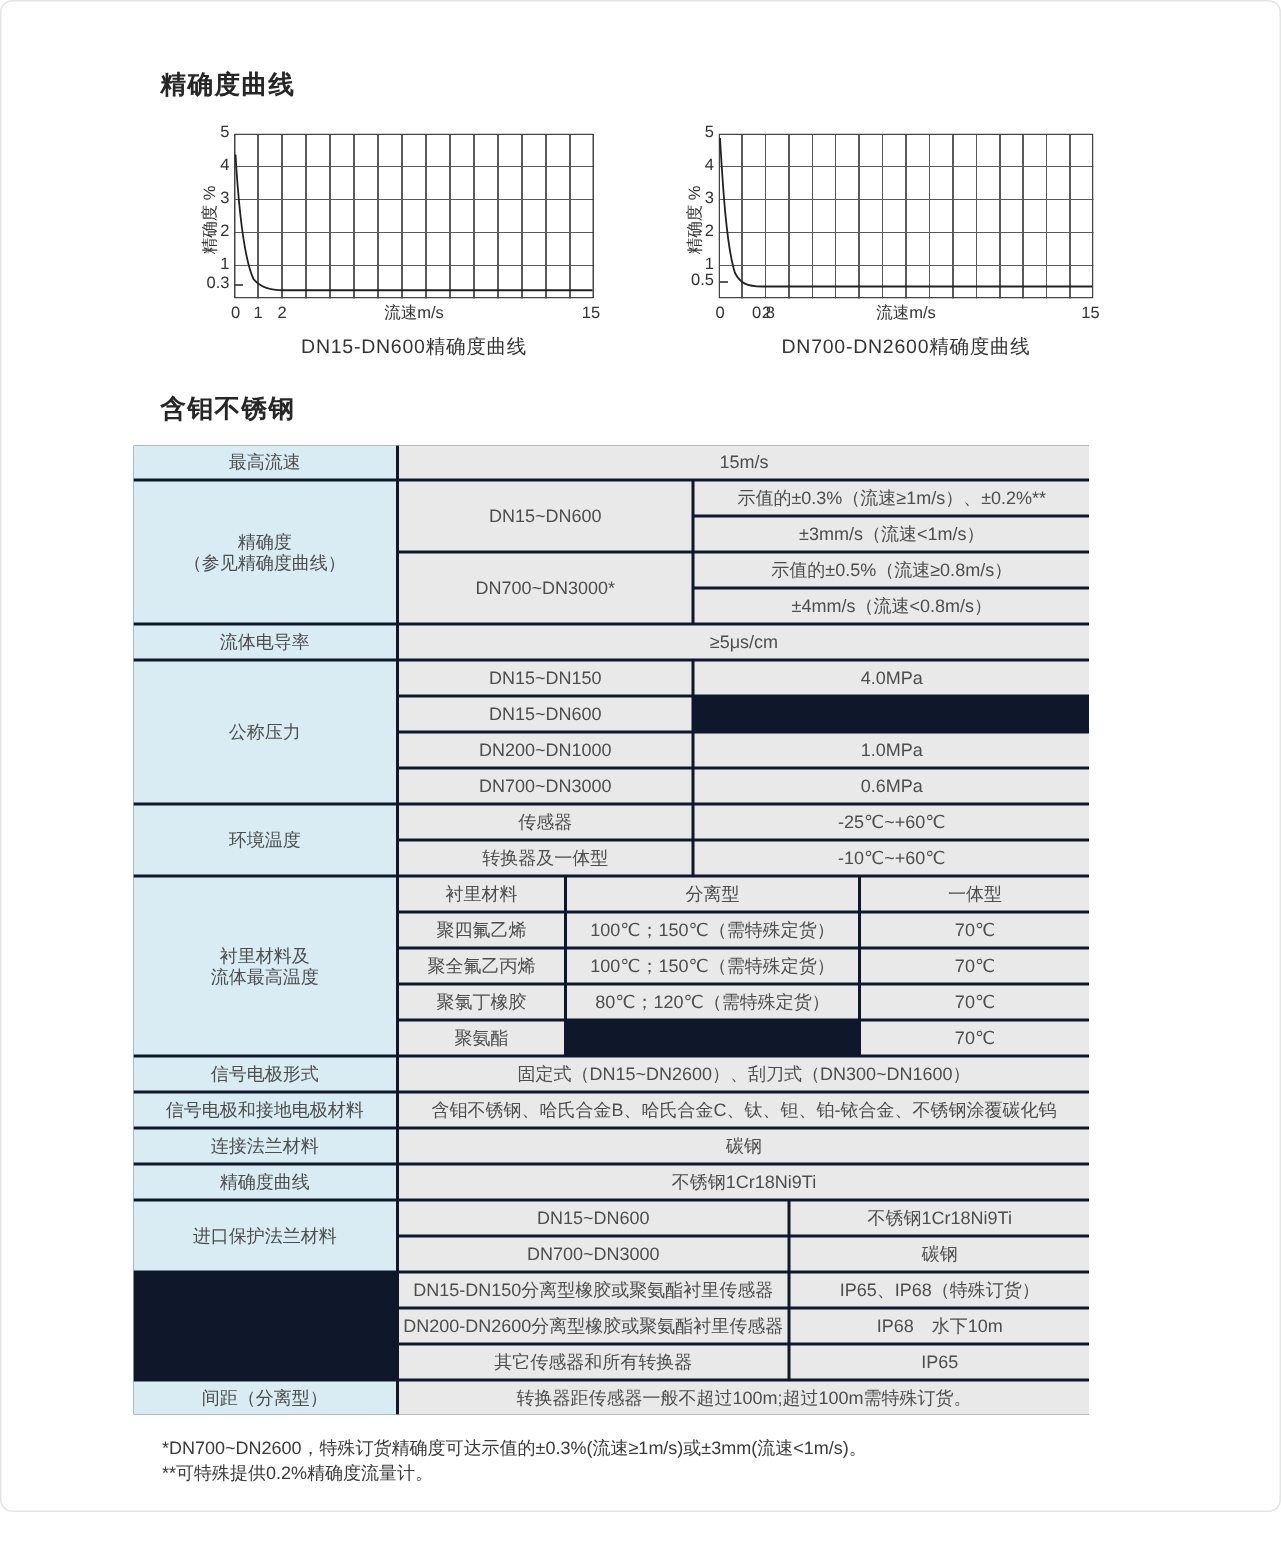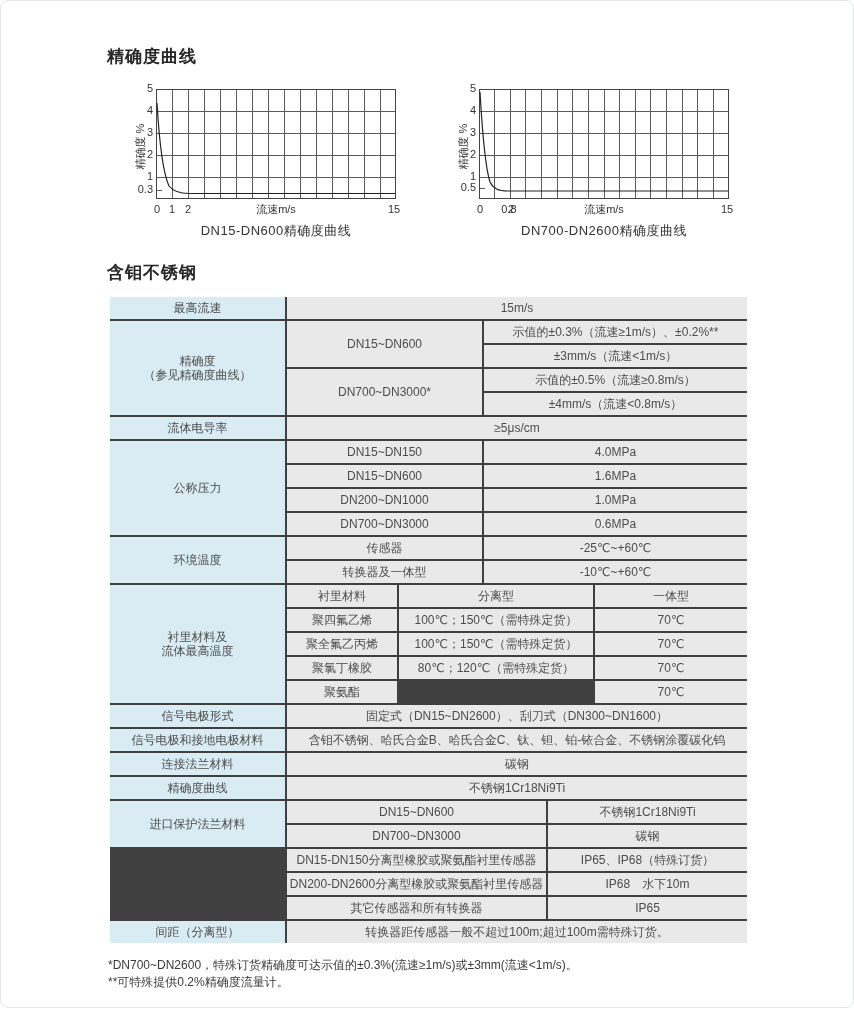--- a/index.html
+++ b/index.html
@@ -23,24 +23,24 @@
   .yticks span{position:absolute;right:0;width:100%;text-align:right;font-size:11px;color:#333;line-height:11px;}
   .plot{position:absolute;left:52px;top:8px;}
   .xticks{position:absolute;top:122px;height:13px;}
   .xticks span{position:absolute;transform:translateX(-50%);font-size:11px;color:#333;line-height:13px;white-space:nowrap;}
   .caption{
     position:absolute;top:141px;transform:translateX(-50%);
     font-size:13px;color:#333;white-space:nowrap;letter-spacing:0.5px;
   }
   
   .spec-table{
-    position:absolute;left:109px;top:296px;
+    position:absolute;left:88px;top:296px;
     display:grid;
     grid-template-columns:175px 110px 83px 62px 45px 152px;
-    grid-auto-rows:22px;gap:2px;background:#404040;
+    grid-auto-rows:22px;gap:2px;background:#0f172a;
   }
   .cell{
     display:flex;align-items:center;justify-content:center;
     font-size:12px;color:#4d4d4d;text-align:center;line-height:1.2;
     padding:0 2px;box-sizing:border-box;overflow:hidden;
   }
   .lbl{background:#d9ecf4;white-space:pre-line;}
   .dat{background:#e9e9e9;white-space:pre-line;}
   
   .footnotes{position:absolute;left:107px;top:956px;font-size:12px;color:#3a3a3a;line-height:17px;}
@@ -159,21 +159,20 @@
     <div class="cell dat" style="grid-area:4/4/5/7">示值的±0.5%（流速≥0.8m/s）</div>
     <div class="cell dat" style="grid-area:5/4/6/7">±4mm/s（流速&lt;0.8m/s）</div>
 
     <div class="cell lbl" style="grid-area:6/1/7/2">流体电导率</div>
     <div class="cell dat" style="grid-area:6/2/7/7">≥5μs/cm</div>
 
     <div class="cell lbl" style="grid-area:7/1/11/2">公称压力</div>
     <div class="cell dat" style="grid-area:7/2/8/4">DN15~DN150</div>
     <div class="cell dat" style="grid-area:7/4/8/7">4.0MPa</div>
     <div class="cell dat" style="grid-area:8/2/9/4">DN15~DN600</div>
-    <div class="cell dat" style="grid-area:8/4/9/7">1.6MPa</div>
     <div class="cell dat" style="grid-area:9/2/10/4">DN200~DN1000</div>
     <div class="cell dat" style="grid-area:9/4/10/7">1.0MPa</div>
     <div class="cell dat" style="grid-area:10/2/11/4">DN700~DN3000</div>
     <div class="cell dat" style="grid-area:10/4/11/7">0.6MPa</div>
 
     <div class="cell dat" style="grid-area:11/2/12/4">传感器</div>
     <div class="cell lbl" style="grid-area:11/1/13/2">环境温度</div>
     <div class="cell dat" style="grid-area:11/4/12/7">-25℃~+60℃</div>
     <div class="cell dat" style="grid-area:12/2/13/4">转换器及一体型</div>
     <div class="cell dat" style="grid-area:12/4/13/7">-10℃~+60℃</div>

